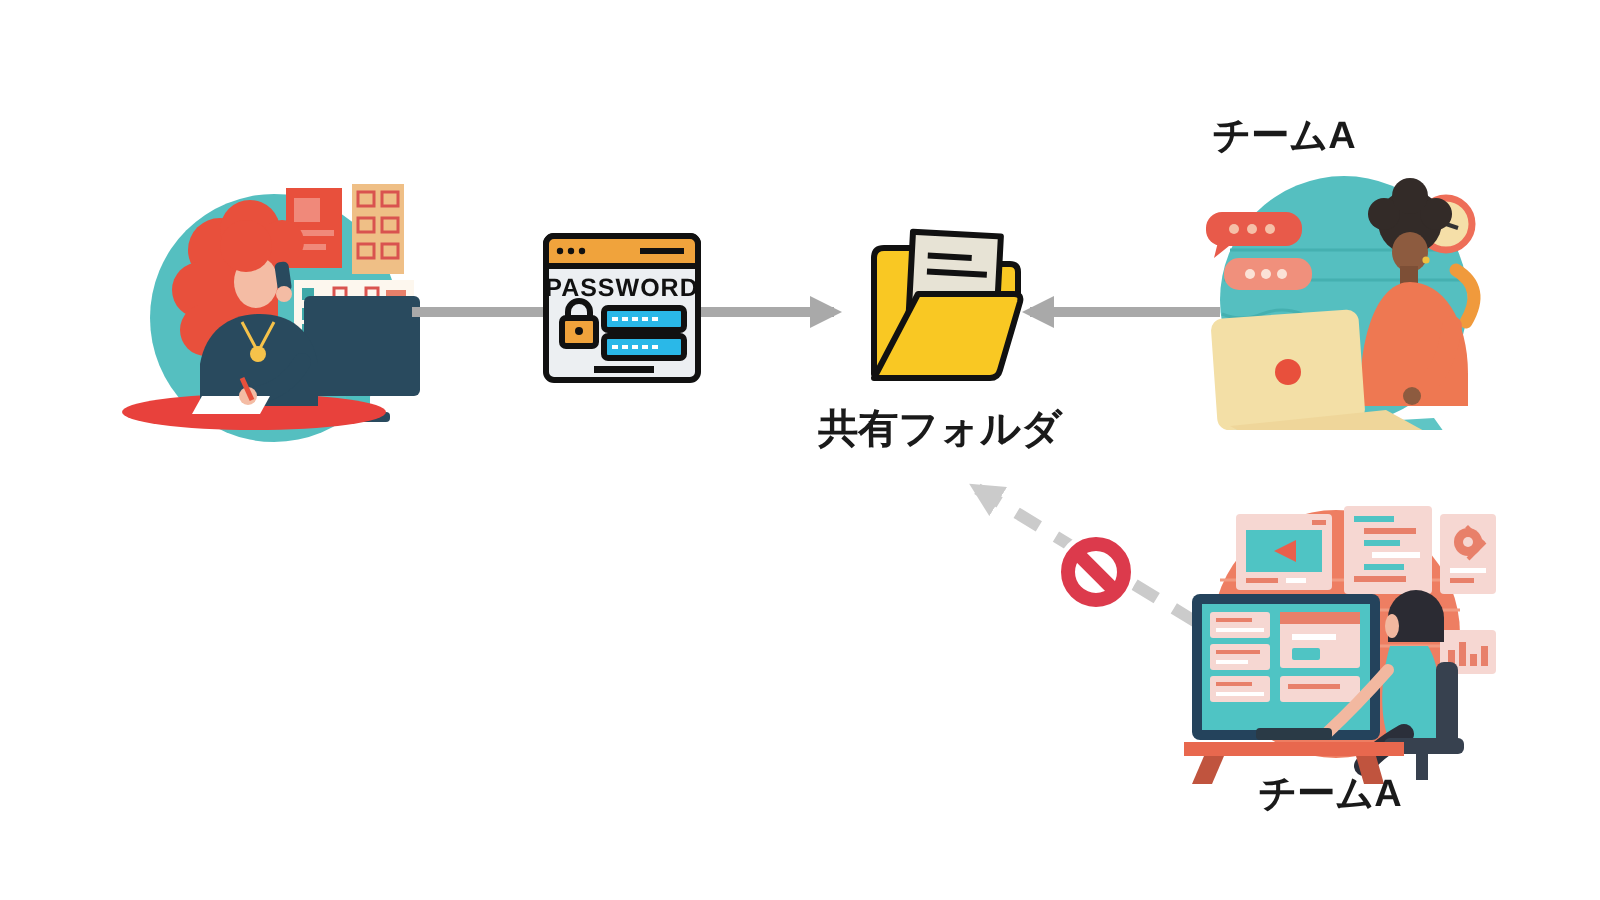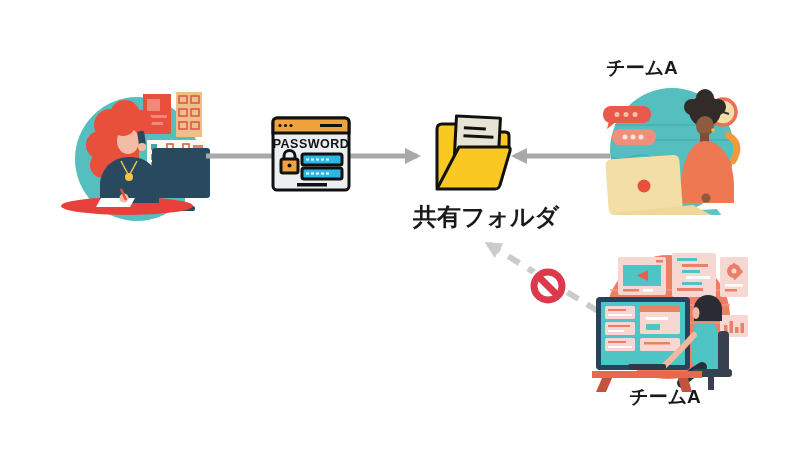--- a/index.html
+++ b/index.html
@@ -1,21 +1,21 @@
 <!DOCTYPE html>
 <html><head>
 <meta charset="utf-8">
 <style>
   html,body{margin:0;padding:0;background:#ffffff;}
   .canvas{position:relative;width:800px;height:450px;background:#ffffff;overflow:hidden;
           font-family:"Liberation Sans",sans-serif;color:#1a1a1a;}
   .abs{position:absolute;}
   .label{position:absolute;text-align:center;font-weight:600;color:#1a1a1a;
          font-family:"Liberation Sans",sans-serif;}
-  .label-folder{left:411px;top:201px;width:150px;font-size:24px;}
+  .label-folder{left:395px;top:201px;width:150px;font-size:20px;}
   .label-team-a{left:572px;top:55px;width:140px;font-size:19px;text-align:center;}
   .label-team-b{left:595px;top:384px;width:140px;font-size:19px;}
   svg{display:block;}
 </style>
 </head>
 <body>
 
 <div class="canvas">
 
   <svg class="abs" style="left:55px;top:85px;" width="155" height="140" viewBox="0 0 155 140">

